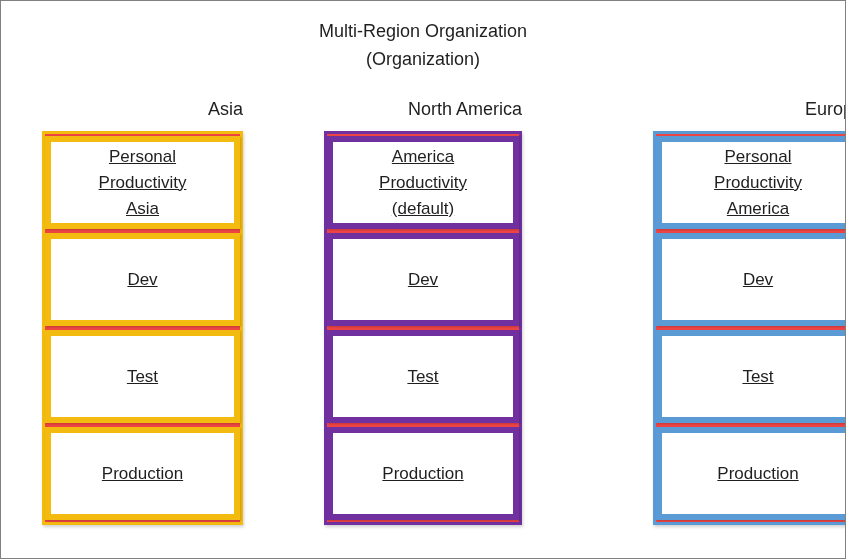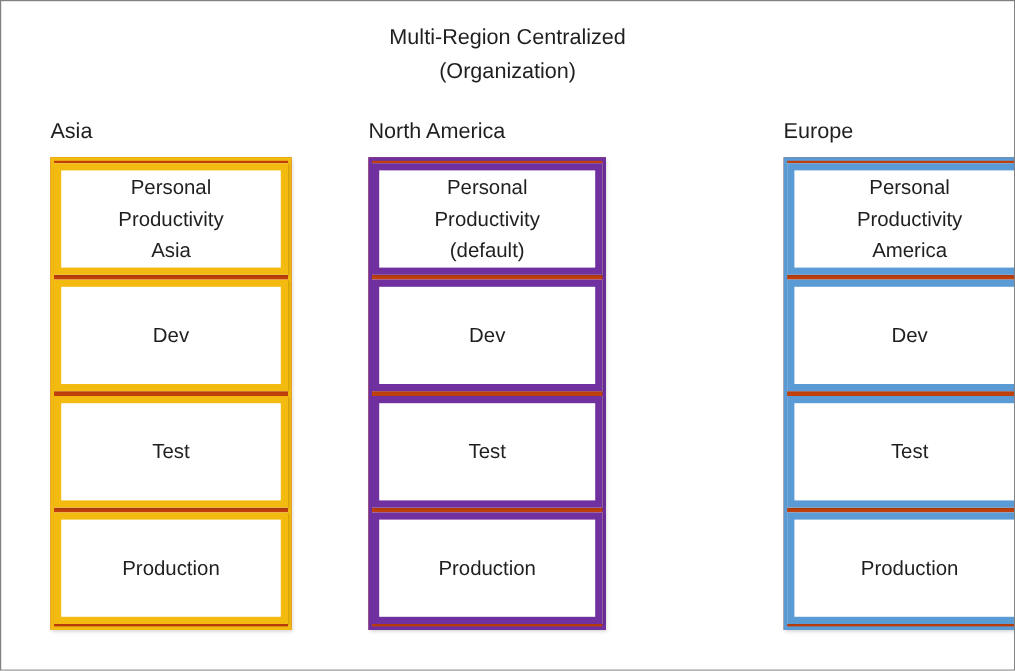--- a/index.html
+++ b/index.html
@@ -26,39 +26,40 @@
     text-align: center;
     font-size: 18px;
     line-height: 28px;
     color: #1f1f1f;
   }
   .column {
     position: absolute;
     top: 96px;
   }
   .col-asia   { left: 41px;  width: 201px; }
-  .col-na     { left: 306px; width: 198px; }
+  .col-na     { left: 323px; width: 198px; }
   .col-europe { left: 628px; width: 210px; margin-left: 24px; }
   .region-header {
-    text-align: left;
+    text-align: right;
     font-size: 18px;
     line-height: 24px;
     margin-bottom: 10px;
     color: #1f1f1f;
   }
   .region-frame {
     box-sizing: border-box;
     height: 394px;
     border: 3px solid var(--accent);
     padding: 2px 0;
     display: flex;
     flex-direction: column;
     gap: 4px;
-    background: #c2410c;
+    background: #ef4444;
     box-shadow: 1px 2px 3px rgba(120,120,120,0.35);
+    text-decoration: underline;
   }
   .env-box {
     flex: 1;
     box-sizing: border-box;
     border: 6px solid var(--accent);
     background: #ffffff;
     display: flex;
     align-items: center;
     justify-content: center;
     text-align: center;
@@ -70,21 +71,21 @@
     max-width: 122px;
     color: #1f1f1f;
   }
 </style>
 </head>
 <body>
 
 <div class="canvas">
 
   <div class="title">
-    <div>Multi-Region Centralized</div>
+    <div>Multi-Region Organization</div>
     <div>(Organization)</div>
   </div>
 
   <div class="column col-asia" style="--accent: #F3BB0F;">
     <div class="region-header">Asia</div>
     <div class="region-frame">
       <div class="env-box">
         <div class="env-label">Personal Productivity Asia</div>
       </div>
       <div class="env-box">
@@ -96,21 +97,21 @@
       <div class="env-box">
         <div class="env-label">Production</div>
       </div>
     </div>
   </div>
 
   <div class="column col-na" style="--accent: #7030A0;">
     <div class="region-header">North America</div>
     <div class="region-frame">
       <div class="env-box">
-        <div class="env-label">Personal Productivity (default)</div>
+        <div class="env-label">America Productivity (default)</div>
       </div>
       <div class="env-box">
         <div class="env-label">Dev</div>
       </div>
       <div class="env-box">
         <div class="env-label">Test</div>
       </div>
       <div class="env-box">
         <div class="env-label">Production</div>
       </div>

